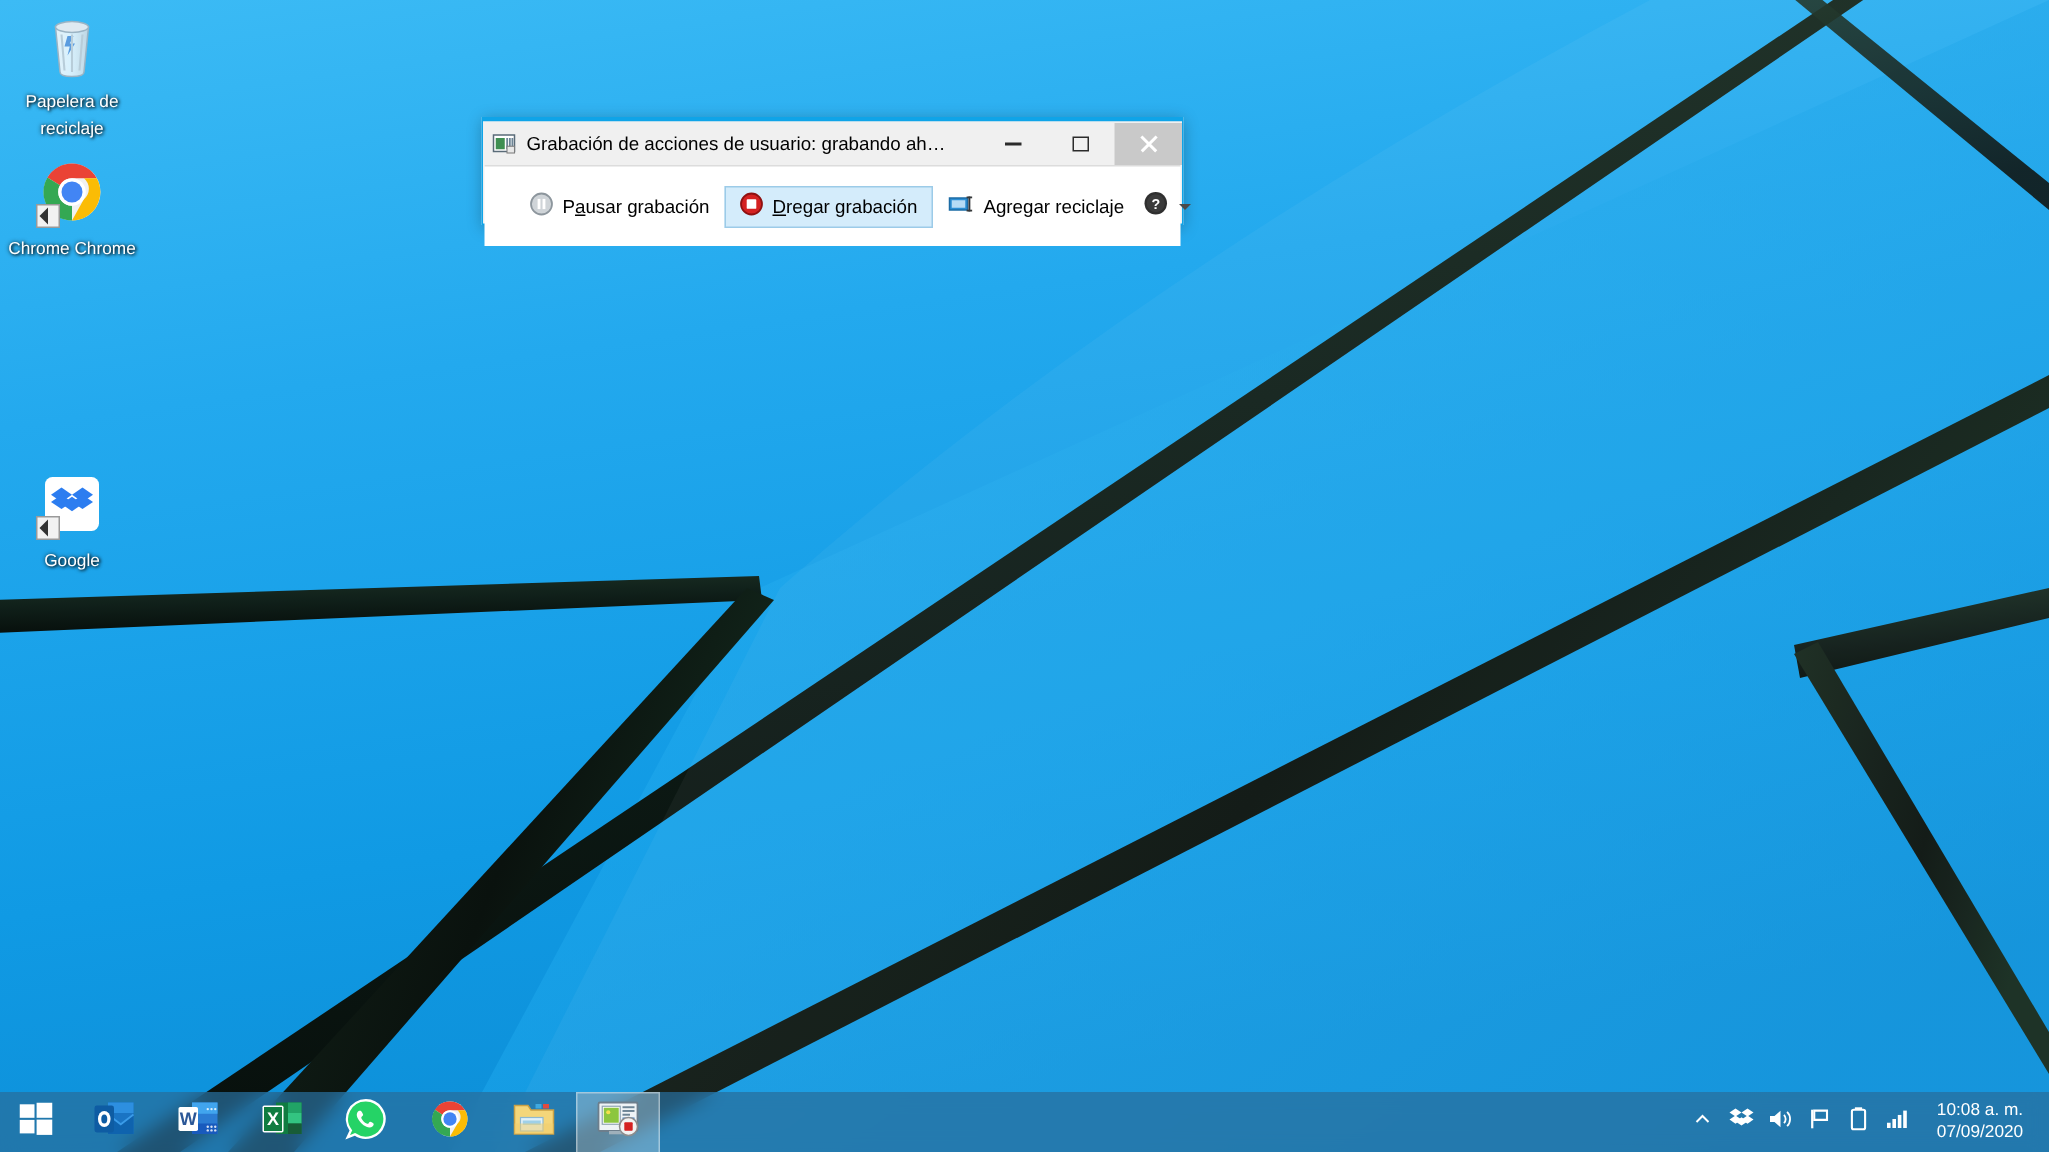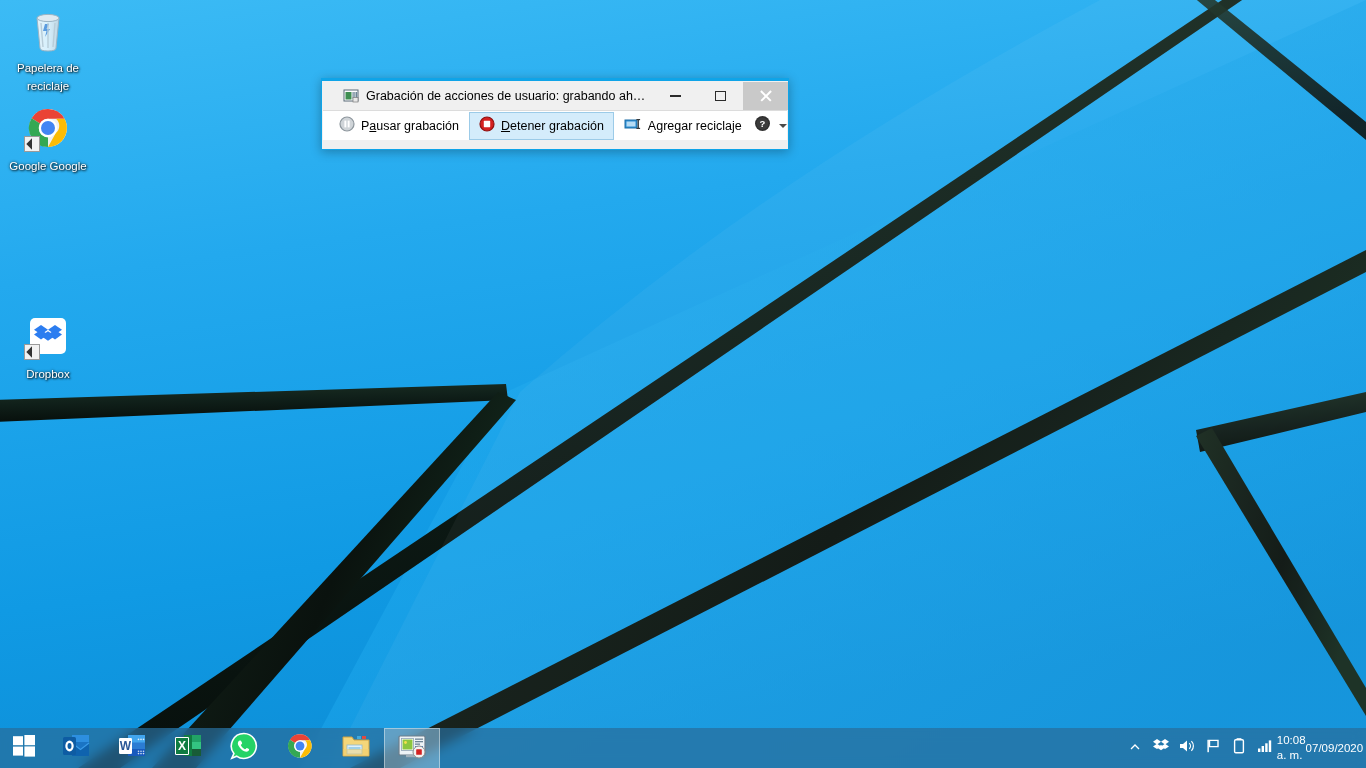--- a/index.html
+++ b/index.html
@@ -67,21 +67,21 @@
     width: 468px; height: 72px;
     background: #f0f0f0;
     border: 1px solid #0fa4e8;
     border-top: 3px solid #0fa4e8;
     box-shadow: 0 2px 10px rgba(0,0,0,.28);
   }
   #psr-titlebar {
     height: 29px;
     display: flex; align-items: center;
     background: #f0f0f0;
-    padding-left: 21px;
+    padding-left: 6px;
   }
   #psr-title-icon {
     width: 16px; height: 16px;
     position: relative; flex: 0 0 auto;
     margin-right: 7px;
   }
   #psr-title-text {
     font-size: 12.5px;
     color: #000;
     white-space: nowrap;
@@ -101,26 +101,26 @@
   .win-btn .sq-max  { width: 11px; height: 10px; border: 1.5px solid #2b2b2b; }
   .win-btn .x-close { position: relative; width: 12px; height: 12px; }
   .win-btn .x-close::before, .win-btn .x-close::after {
     content:""; position:absolute; left:-1px; top:5px;
     width: 14px; height: 1.6px; background: #ffffff;
   }
   .win-btn .x-close::before { transform: rotate(45deg); }
   .win-btn .x-close::after  { transform: rotate(-45deg); }
 
   #psr-toolbar {
-    height: 30px;
+    height: 54px;
     margin: 0 1px 1px 1px;
     background: #ffffff;
     border-top: 1px solid #dcdcdc;
     display: flex; align-items: center;
-    padding-left: 6px;
+    padding-left: 20px;
     gap: 0px;
   }
   .tb-btn {
     height: 28px;
     display: flex; align-items: center;
     padding: 0 9px;
     border: 1px solid transparent;
     background: transparent;
     font-size: 12.5px;
     color: #000;
@@ -178,21 +178,21 @@
     display: flex; align-items: center; height: 40px;
     padding-right: 4px;
   }
   .tray-item {
     width: 26px; height: 40px;
     display: flex; align-items: center; justify-content: center;
     flex: 0 0 auto; cursor: default;
   }
   #clock {
     width: 84px; height: 40px;
-    display: flex; flex-direction: row;
+    display: flex; flex-direction: column;
     align-items: center; justify-content: center;
     color: #fff; font-size: 11.5px; line-height: 15px;
     cursor: default;
   }
 </style>
 </head>
 <body>
 
 <div id="desktop">
 
@@ -267,39 +267,39 @@
       <svg width="48" height="48" viewBox="0 0 48 48">
         <circle cx="24" cy="24" r="19" fill="#f1f1f1"></circle>
         <path d="M24,5 A19,19 0 0,1 40.5,14.8 L24,14.8 A9.2,9.2 0 0,0 16,19.5 L7.6,14.3 A19,19 0 0,1 24,5 Z" fill="#ea4335"></path>
         <path d="M40.5,14.8 A19,19 0 0,1 24,43 L31.8,29 A9.2,9.2 0 0,0 32,14.8 Z" fill="#fbbc05"></path>
         <path d="M7.6,14.3 L16,19.5 A9.2,9.2 0 0,0 24,33.2 L24,43 A19,19 0 0,1 7.6,14.3 Z" fill="#34a853"></path>
         <circle cx="24" cy="24" r="9.2" fill="#ffffff"></circle>
         <circle cx="24" cy="24" r="7" fill="#4285f4"></circle>
       </svg>
       <span class="shortcut-arrow"></span>
     </span>
-    <span class="label">Google Google</span>
+    <span class="label">Chrome Chrome</span>
   </div>
 
 
   <div class="desk-icon" id="icon-dropbox">
     <span class="glyph">
       <svg width="48" height="48" viewBox="0 0 48 48">
         <rect x="6" y="6" width="36" height="36" rx="5" fill="#ffffff"></rect>
         <g fill="#2c7df0">
           <polygon points="17,13 24,17.8 17,22.6 10,17.8"></polygon>
           <polygon points="31,13 38,17.8 31,22.6 24,17.8"></polygon>
           <polygon points="17,27.4 24,22.6 17,17.8 10,22.6"></polygon>
           <polygon points="31,27.4 38,22.6 31,17.8 24,22.6"></polygon>
           <polygon points="24,28.8 17,24 24,19.2 31,24"></polygon>
         </g>
       </svg>
       <span class="shortcut-arrow"></span>
     </span>
-    <span class="label">Dropbox</span>
+    <span class="label">Google</span>
   </div>
 
   <div id="psr-window">
 
     <div id="psr-titlebar">
       <span id="psr-title-icon">
         <svg width="16" height="16" viewBox="0 0 16 16">
           <rect x="1" y="2" width="14" height="11" fill="#ffffff" stroke="#5a6b78" stroke-width="1"></rect>
           <rect x="2.5" y="4" width="6" height="7.5" fill="#3f8f52"></rect>
           <rect x="9.5" y="4" width="1.2" height="7.5" fill="#6d8596"></rect>
@@ -334,21 +334,21 @@
         <span><span>P</span><u>a</u><span>usar grabación</span></span>
       </span>
 
       <span class="tb-btn active">
         <span class="ic">
           <svg width="16" height="16" viewBox="0 0 16 16">
             <circle cx="8" cy="8" r="7" fill="#d42121" stroke="#8f1111" stroke-width="1.2"></circle>
             <rect x="4.8" y="4.8" width="6.4" height="6.4" fill="#ffffff" rx="0.6"></rect>
           </svg>
         </span>
-        <span><span></span><u>D</u><span>etener grabación</span></span>
+        <span><span></span><u>D</u><span>regar grabación</span></span>
       </span>
 
       <span class="tb-btn">
         <span class="ic">
           <svg width="18" height="16" viewBox="0 0 18 16">
             <rect x="1" y="4" width="12" height="8" fill="#2d8fd4" stroke="#1c6ca5" stroke-width="1"></rect>
             <rect x="2.5" y="5.5" width="9" height="5" fill="#b6dcf5"></rect>
             <rect x="13.6" y="3" width="1.3" height="10" fill="#35383a"></rect>
             <rect x="12.4" y="3" width="3.7" height="1.2" fill="#35383a"></rect>
             <rect x="12.4" y="11.8" width="3.7" height="1.2" fill="#35383a"></rect>

